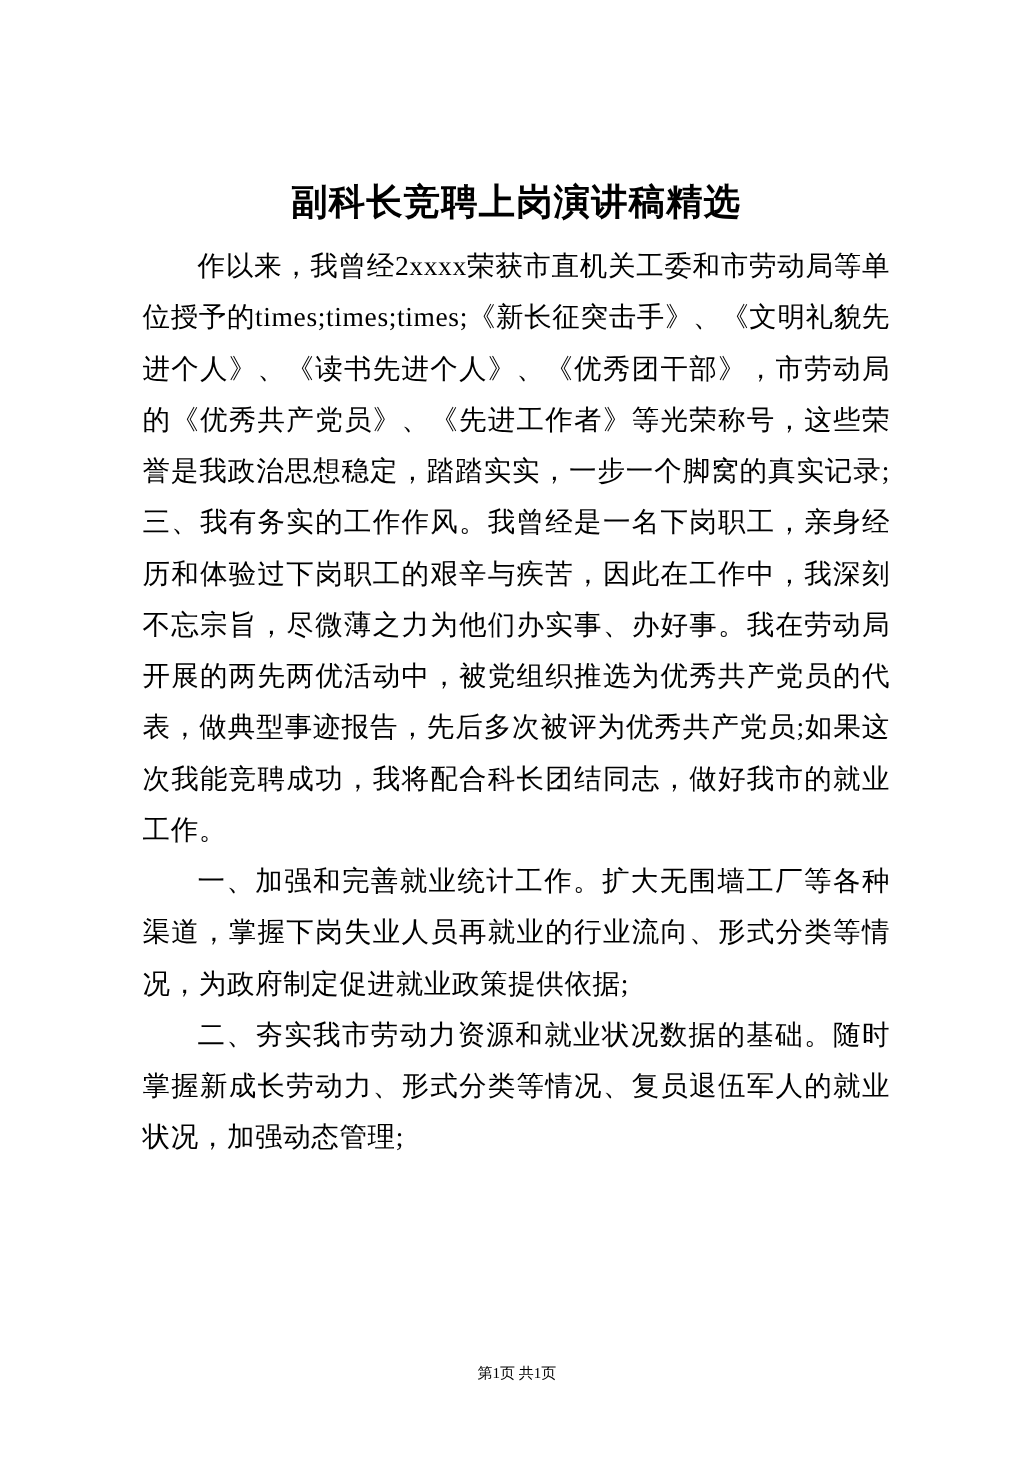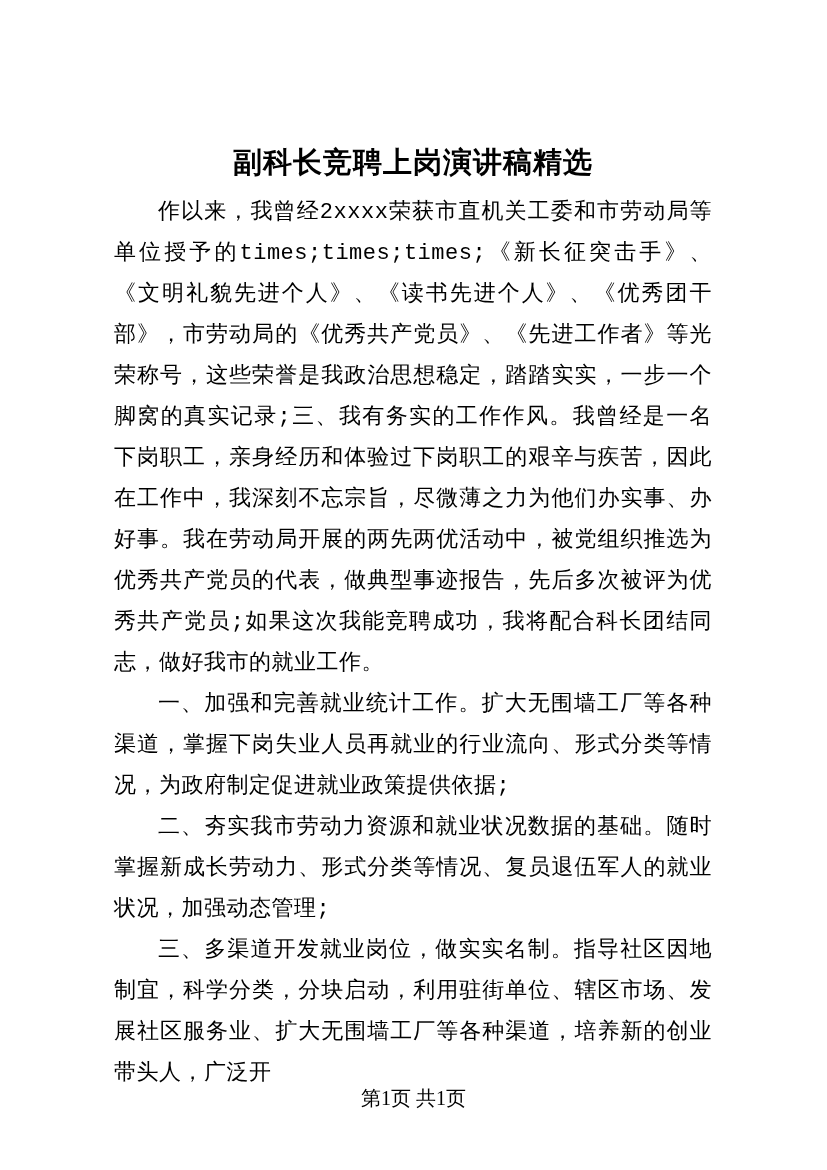--- a/index.html
+++ b/index.html
@@ -31,40 +31,38 @@
   .doc-body p {
     margin: 0;
     padding: 0;
     font-size: 22px;
     line-height: 41px;
     text-align: justify;
     text-justify: inter-ideograph;
     text-indent: 2em;
     letter-spacing: 0.5px;
     word-break: break-all;
-    font-family: Liberation Mono, monospace;
   }
   .page-footer {
     position: absolute;
     left: 0;
     bottom: 62px;
     width: 100%;
     text-align: center;
-    font-size: 20px;
+    font-size: 12px;
     line-height: 20px;
     color: #000000;
   }
 </style>
 </head>
 <body>
 
 <div class="page">
   <h1 class="doc-title">副科长竞聘上岗演讲稿精选</h1>
 
   <div class="doc-body">
     <p>作以来，我曾经2xxxx荣获市直机关工委和市劳动局等单位授予的times;times;times;《新长征突击手》、《文明礼貌先进个人》、《读书先进个人》、《优秀团干部》，市劳动局的《优秀共产党员》、《先进工作者》等光荣称号，这些荣誉是我政治思想稳定，踏踏实实，一步一个脚窝的真实记录;三、我有务实的工作作风。我曾经是一名下岗职工，亲身经历和体验过下岗职工的艰辛与疾苦，因此在工作中，我深刻不忘宗旨，尽微薄之力为他们办实事、办好事。我在劳动局开展的两先两优活动中，被党组织推选为优秀共产党员的代表，做典型事迹报告，先后多次被评为优秀共产党员;如果这次我能竞聘成功，我将配合科长团结同志，做好我市的就业工作。</p>
     <p>一、加强和完善就业统计工作。扩大无围墙工厂等各种渠道，掌握下岗失业人员再就业的行业流向、形式分类等情况，为政府制定促进就业政策提供依据;</p>
     <p>二、夯实我市劳动力资源和就业状况数据的基础。随时掌握新成长劳动力、形式分类等情况、复员退伍军人的就业状况，加强动态管理;</p>
-    <p>三、多渠道开发就业岗位，做实实名制。指导社区因地制宜，科学分类，分块启动，利用驻街单位、辖区市场、发展社区服务业、扩大无围墙工厂等各种渠道，培养新的创业带头人，广泛开</p>
   </div>
 
   <div class="page-footer">第1页 共1页</div>
 </div>
 
 </body></html>

